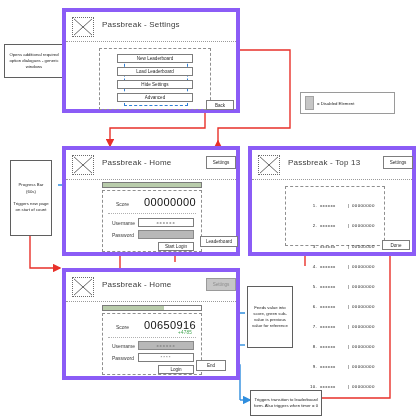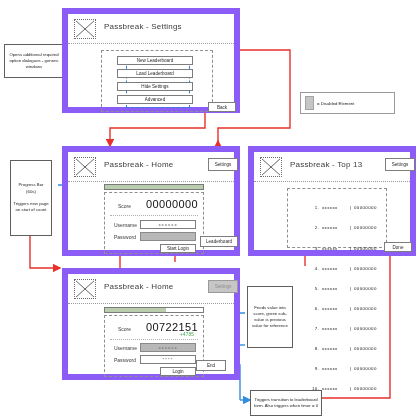--- a/index.html
+++ b/index.html
@@ -5,21 +5,21 @@
   html,body{margin:0;padding:0;}
   body{
     width:420px;height:420px;
     background:#ffffff;
     font-family:"Liberation Sans", sans-serif;
     position:relative;
     overflow:hidden;
     color:#000;
   }
   .canvas{position:absolute;left:0;top:0;width:420px;height:420px;}
-  .win{position:absolute;background:#fff;border:6px solid #8b5cf6;box-sizing:border-box;}
+  .win{position:absolute;background:#fff;border:4px solid #8b5cf6;box-sizing:border-box;}
   .win-head{position:absolute;left:0;top:0;right:0;height:30px;border-bottom:1px dotted #9a9a9a;box-sizing:border-box;}
   .logo{position:absolute;left:6px;top:5px;width:22px;height:20px;border:1px dotted #6b6b6b;box-sizing:border-box;}
   .logo svg{display:block;width:100%;height:100%;}
   .win-title{position:absolute;left:36px;top:8px;font-size:8px;color:#3c3c3c;letter-spacing:.2px;white-space:nowrap;}
   .hbtn{position:absolute;border:1px solid #7d7d7d;background:#fff;font-size:4.6px;
         display:flex;align-items:center;justify-content:center;color:#2b2b2b;box-sizing:border-box;}
   .dashzone{position:absolute;border:1px dashed #8f8f8f;box-sizing:border-box;}
   .bluezone{position:absolute;border:1px dashed #2f7fd6;box-sizing:border-box;}
   .menubtn{position:absolute;left:50%;transform:translateX(-50%);width:76px;height:9px;border:1px solid #7d7d7d;
            background:#fff;font-size:4.6px;display:flex;align-items:center;justify-content:center;
@@ -272,21 +272,21 @@
       <span>Settings</span>
     </div>
 
     <div class="pbar" style="left:36px;top:33px;width:100px;height:6px;">
       <i style="width:62%"></i>
     </div>
 
     <div class="dashzone" style="left:36px;top:41px;width:100px;height:62px;"></div>
 
     <div class="flabel" style="left:50px;top:52px;">Score</div>
-    <div class="fvalue" style="left:78px;top:47px;">00722151</div>
+    <div class="fvalue" style="left:78px;top:47px;">00650916</div>
     <div class="delta" style="left:112px;top:58px;">+4785</div>
     <div class="hr-dot" style="left:42px;top:65px;width:88px;"></div>
 
     <div class="flabel" style="left:46px;top:71px;">Username</div>
     <div class="field disabled" style="left:72px;top:69px;width:56px;color:#6d6d6d;">
       <span>xxxxxx</span>
     </div>
 
     <div class="flabel" style="left:46px;top:83px;">Password</div>
     <div class="field" style="left:72px;top:81px;width:56px;">

